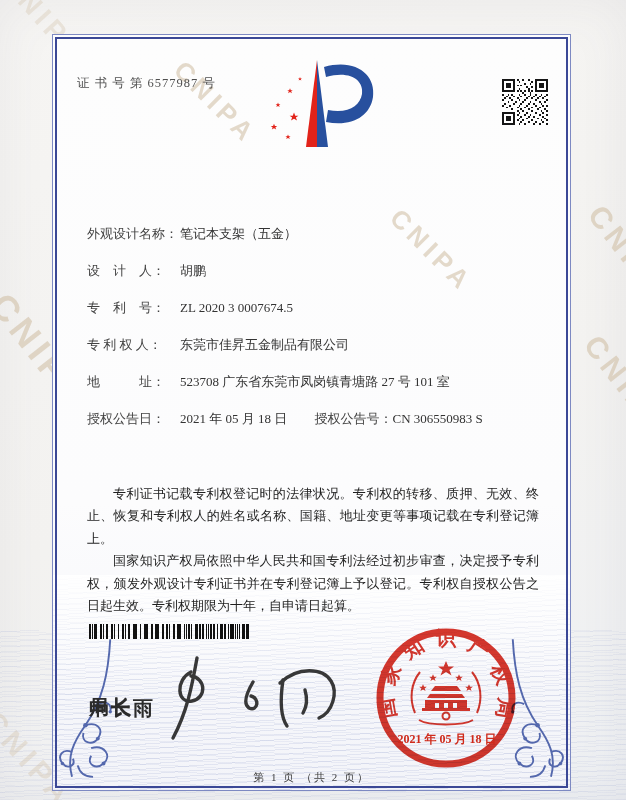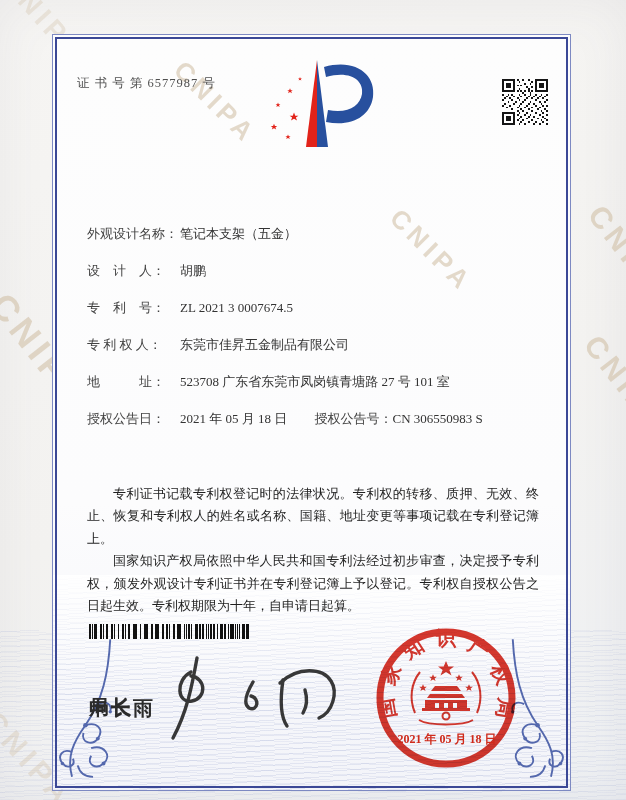--- a/index.html
+++ b/index.html
@@ -166,21 +166,21 @@
 
 
     <div class="fields">
       <div class="frow">
         <span class="flabel">外观设计名称：</span><span class="fvalue">笔记本支架（五金）</span>
       </div>
       <div class="frow">
         <span class="flabel">设　计　人：</span><span class="fvalue">胡鹏</span>
       </div>
       <div class="frow">
-        <span class="flabel">专　利　号：</span><span class="fvalue">ZL 2021 3 0007674.5</span>
+        <span class="flabel">专　利　号：</span><span class="fvalue">ZL 2020 3 0007674.5</span>
       </div>
       <div class="frow">
         <span class="flabel">专 利 权 人：</span><span class="fvalue">东莞市佳昇五金制品有限公司</span>
       </div>
       <div class="frow">
         <span class="flabel">地　　　址：</span><span class="fvalue">523708 广东省东莞市凤岗镇青塘路 27 号 101 室</span>
       </div>
       <div class="frow">
         <span class="flabel">授权公告日：</span><span class="fvalue">2021 年 05 月 18 日</span>
         <span class="flabel2">授权公告号：</span><span class="fvalue">CN 306550983 S</span>
@@ -236,15 +236,16 @@
         <rect x="7" y="4" width="4" height="5" fill="#fff" stroke="none"></rect>
         <rect x="-24" y="9" width="48" height="3" stroke="none"></rect>
         <circle cx="0" cy="17" r="3.5" fill="none" stroke-width="2"></circle>
         <path d="M-31,14 C-37,0 -35,-16 -26,-27" fill="none" stroke-width="2"></path>
         <path d="M31,14 C37,0 35,-16 26,-27" fill="none" stroke-width="2"></path>
         <path d="M-27,21 C-17,27 17,27 27,21" fill="none" stroke-width="2"></path>
       </g>
     </svg>
     <div class="seal-date">2021 年 05 月 18 日</div>
 
+    <div class="footer">第 1 页 （共 2 页）</div>
 
   </div>
 </div>
 
 </body></html>

